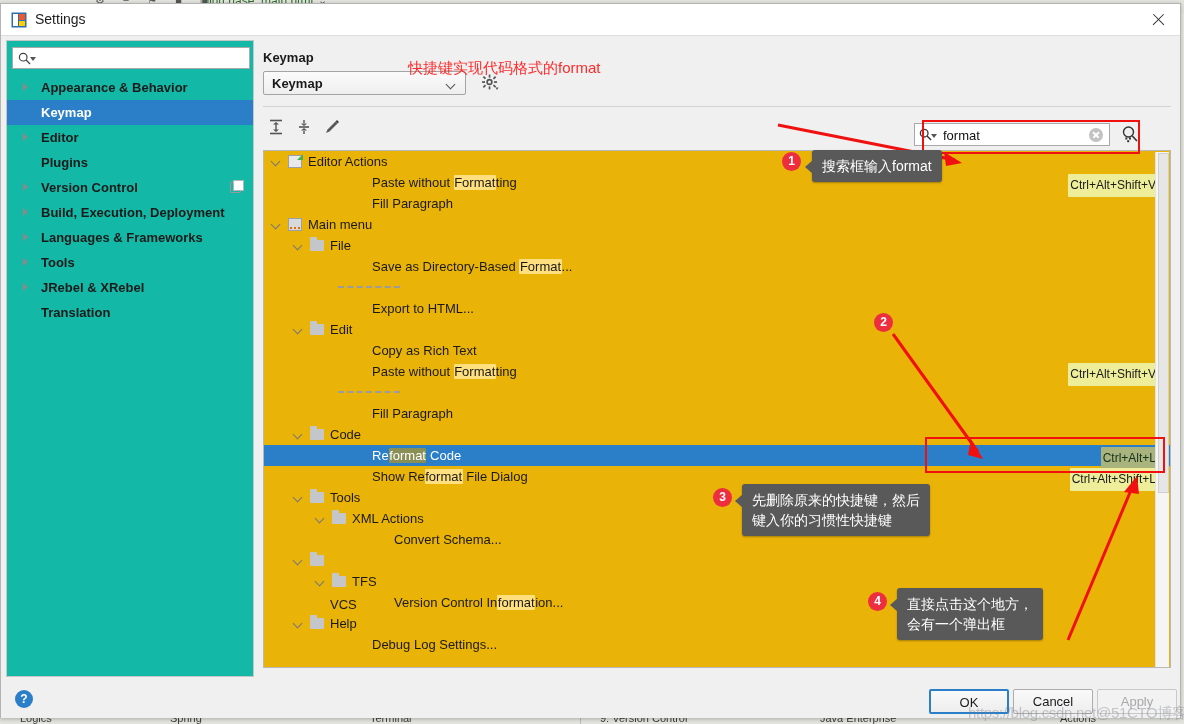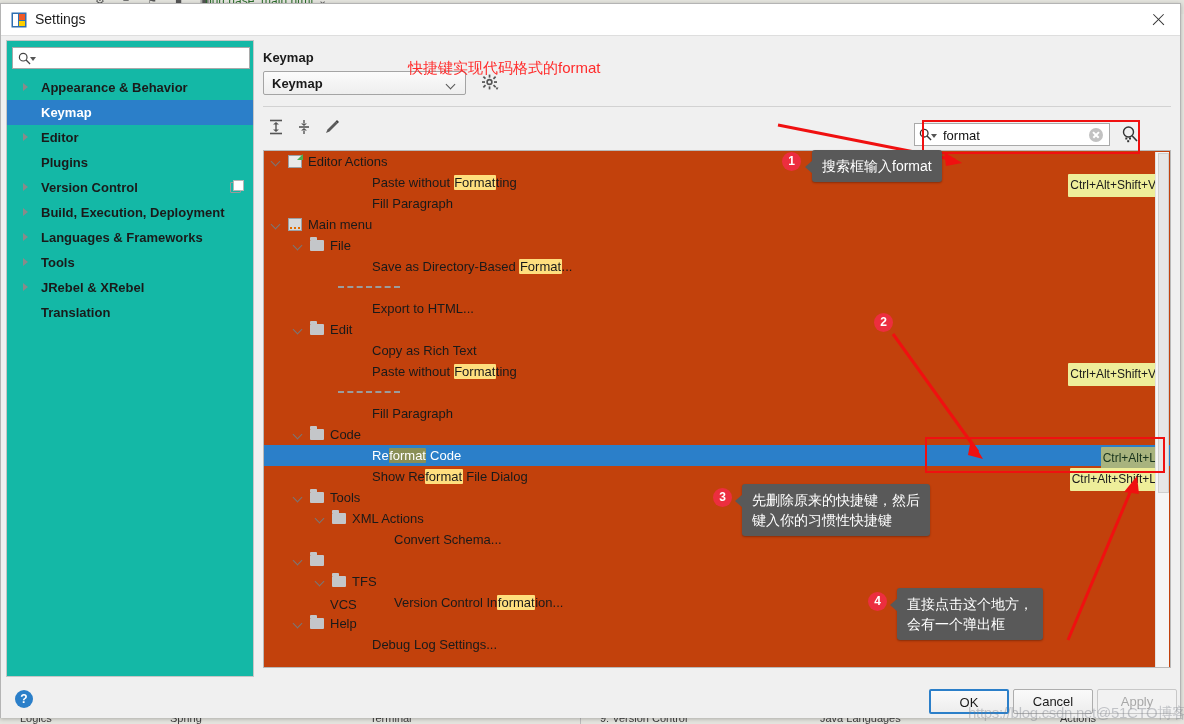--- a/index.html
+++ b/index.html
@@ -169,21 +169,21 @@
   .kb-clear::before, .kb-clear::after {
     content:""; position:absolute; left:3px; top:6.2px; width:8px; height:1.6px; background:#fff;
   }
   .kb-clear::before { transform: rotate(45deg); }
   .kb-clear::after  { transform: rotate(-45deg); }
   .kb-shortcut-icon { position: absolute; left: 861px; top: 84px; width: 20px; height: 20px; cursor: pointer; }
 
   
   .tree-frame {
     position: absolute; left: 4px; top: 110px; width: 908px; height: 518px;
-    background: #c2410c; border: 1px solid #b9b9b9; overflow: hidden; text-align: center;
+    background: #eab308; border: 1px solid #b9b9b9; overflow: hidden; text-align: center;
   }
   .row {
     position: relative; height: 21px; line-height: 21px; white-space: nowrap;
     font-size: 13px; color: #1a1a1a;
   }
   .row.sel { background: #2b7fc9; color: #ffffff; }
   .row .arw {
     position: absolute; top: 7px; width: 8px; height: 8px;
   }
   .row .arw::before {
@@ -299,21 +299,21 @@
     </div>
     <div class="ide-tabline"></div>
   </div>
 
   <div class="ide-bottom">
     <div class="ide-bottom-inner" id="ide-bottom-tabs">
         <span style="left: 20px;">Logics</span>
         <span style="left: 170px;">Spring</span>
         <span style="left: 370px;">Terminal</span>
         <span style="left: 600px;">9: Version Control</span>
-        <span style="left: 820px;">Java Languages</span>
+        <span style="left: 820px;">Java Enterprise</span>
         <span style="left: 1060px;">Actions</span>
       </div>
   </div>
   <div class="ide-sep-v"></div>
   <div class="ide-blue-dot"></div>
 
   <div class="dialog">
 
     <div class="titlebar">
       <svg class="title-icon" viewBox="0 0 16 16">

